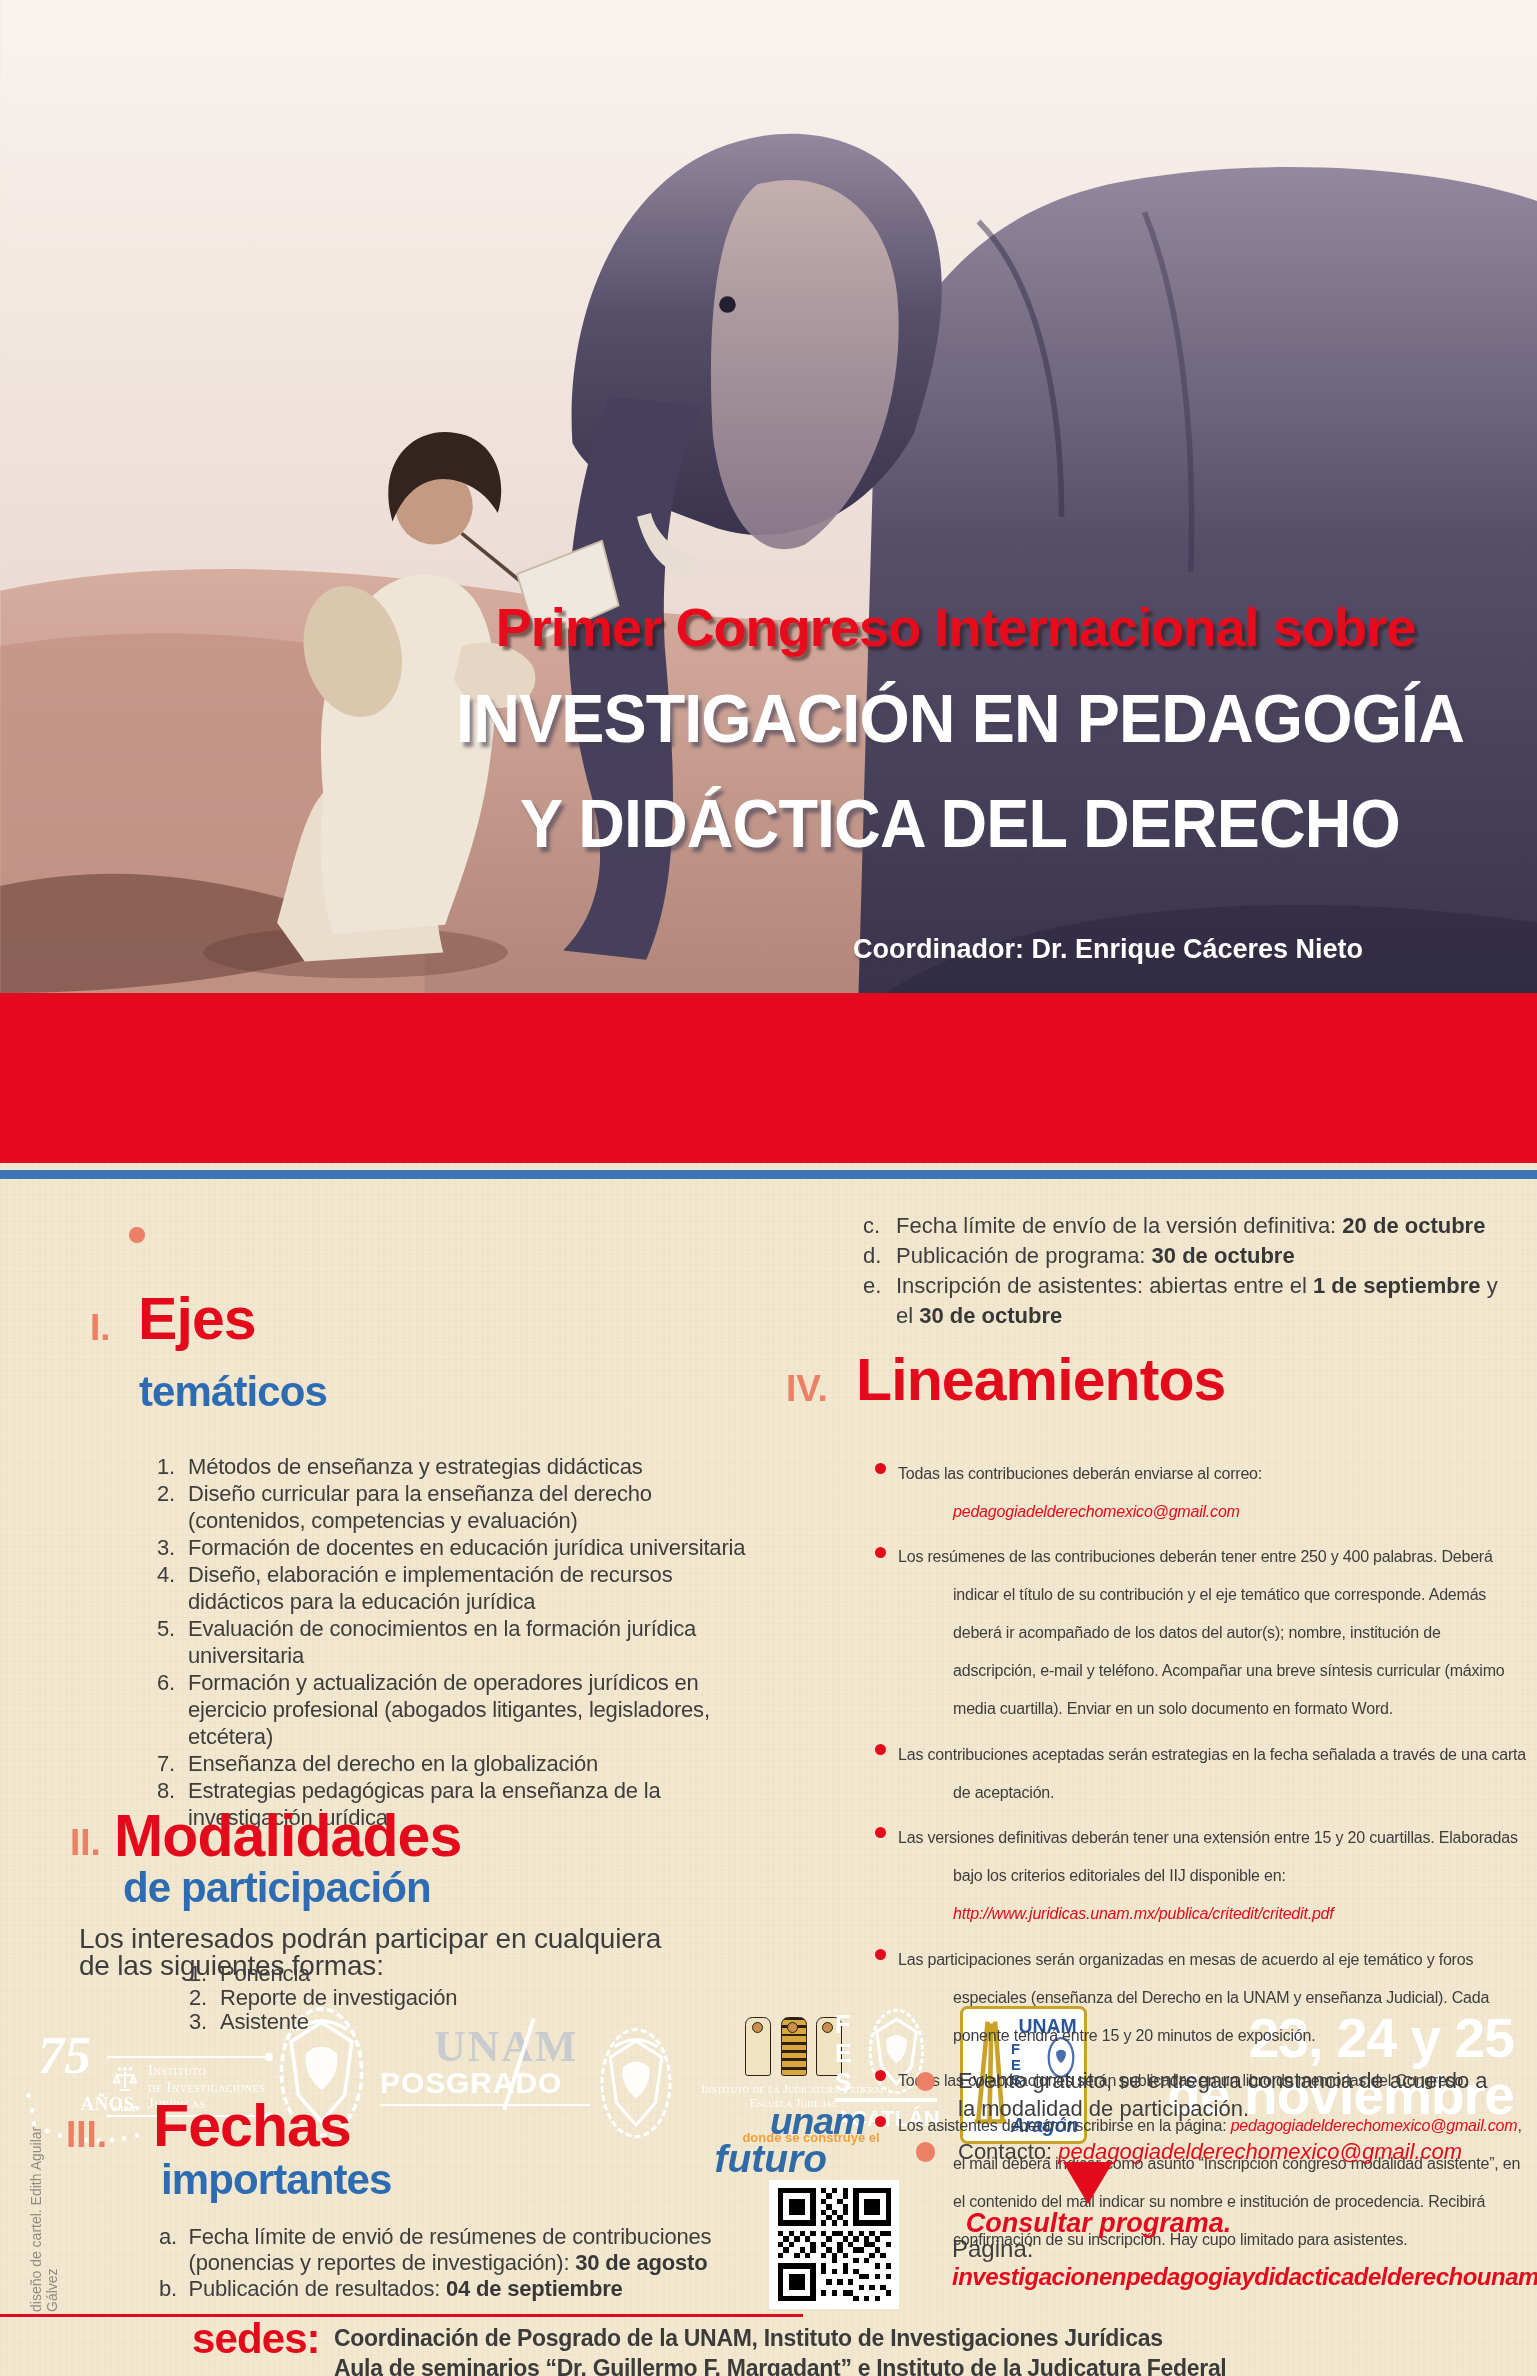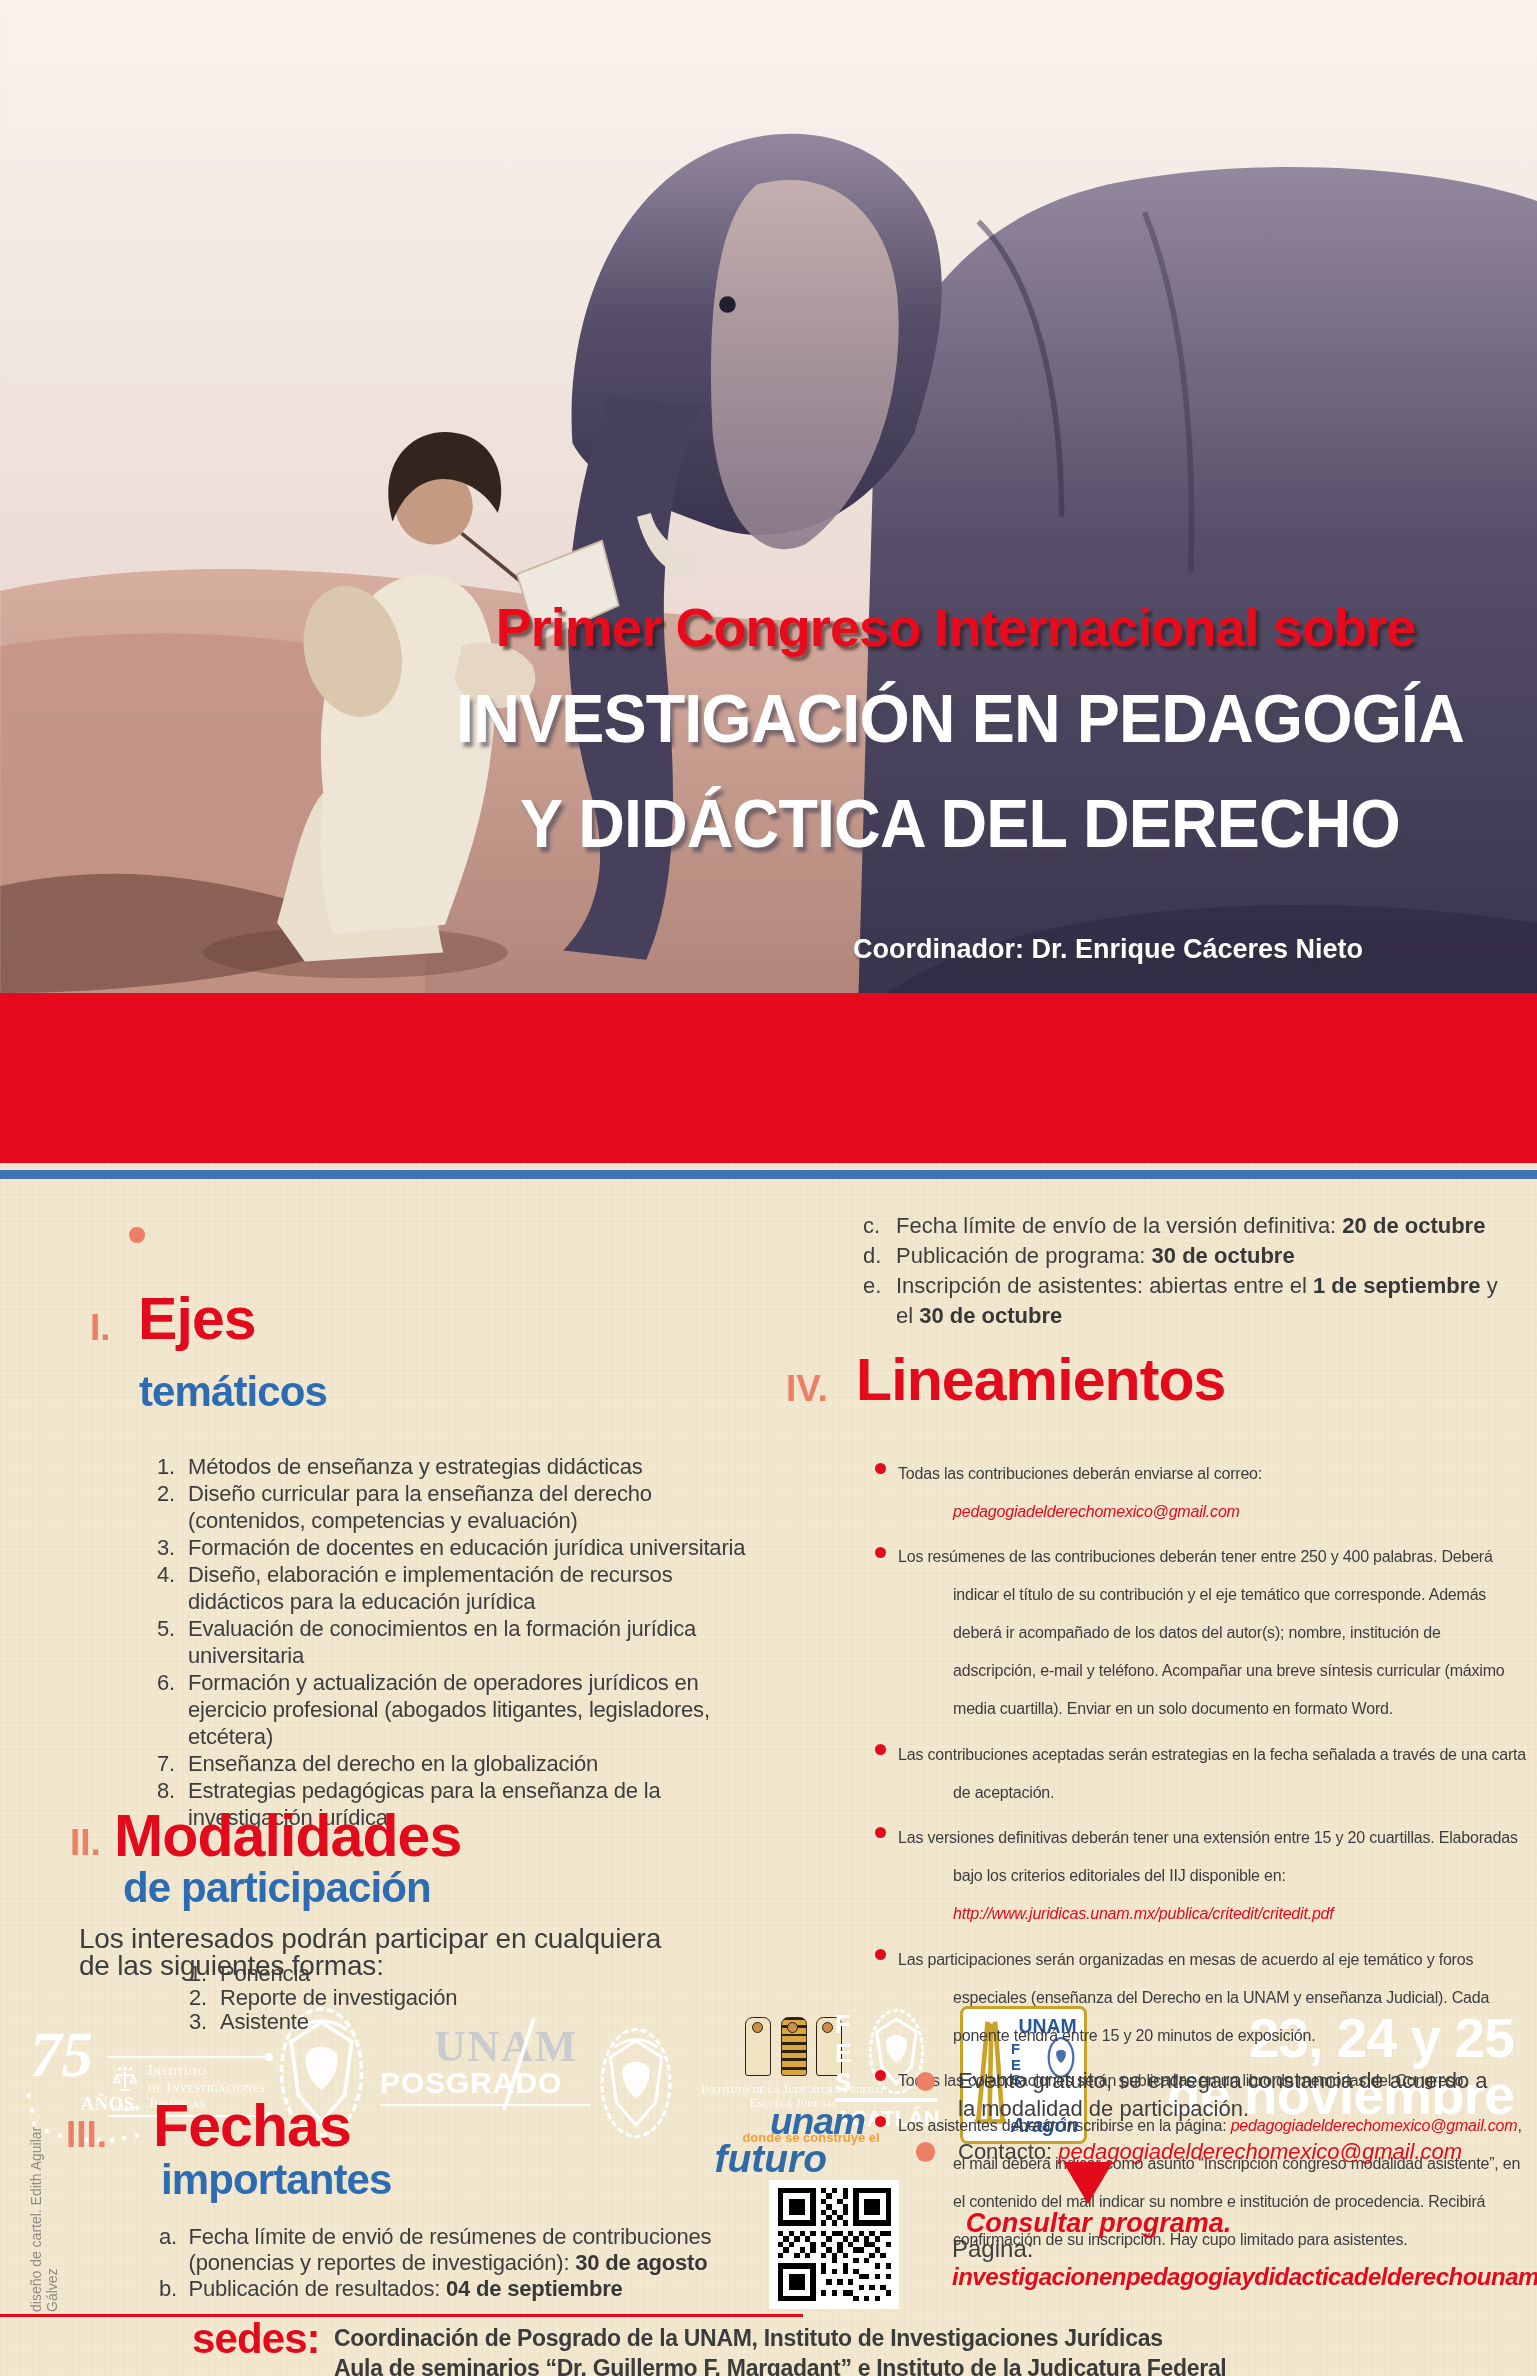--- a/index.html
+++ b/index.html
@@ -18,22 +18,22 @@
   .bigtitle{position:absolute;left:397px;width:1126px;text-align:center;color:#fff;
             font-size:68px;font-weight:bold;letter-spacing:-0.9px;
             text-shadow:3.7px 4.6px 3.7px rgba(70,65,85,.6);transform:scaleX(.95);}
   .t1{top:679px;} .t2{top:784px;}
   .coordinator{position:absolute;left:831px;top:934px;width:554px;text-align:center;
                color:#fff;font-size:27px;font-weight:bold;text-shadow:1.8px 2.8px 2.8px rgba(60,50,60,.6);}
   
   .banner{position:absolute;left:0;top:993px;width:1538px;height:170px;background:#e60a1e;color:#fff;}
   .bluebar{position:absolute;left:0;top:1170px;width:1538px;height:9.2px;background:#3f74b4;}
   .iij{position:absolute;left:26px;top:1019px;width:249px;height:129px;}
-  .iij-75{position:absolute;left:4px;top:5.5px;font-family:"Liberation Serif",serif;font-style:italic;
-          font-weight:bold;font-size:63px;line-height:74px;color:#fff;}
+  .iij-75{position:absolute;left:12px;top:5.5px;font-family:"Liberation Serif",serif;font-style:italic;
+          font-weight:bold;font-size:53px;line-height:74px;color:#fff;}
   .iij-anos{position:absolute;left:55px;top:76px;font-family:"Liberation Serif",serif;
             font-variant:small-caps;font-weight:bold;font-size:25px;color:#fff;letter-spacing:0.9px;}
   .iij-dots{position:absolute;left:5.5px;top:109px;width:4.6px;height:4.6px;border-radius:50%;background:#fff;
             box-shadow:13px 7.4px 0 #fff,26px 12px 0 #fff,39px 14.8px 0 #fff,52px 16.6px 0 #fff,65px 17.5px 0 #fff,
                        78px 16.6px 0 #fff,90px 14.8px 0 #fff,103px 12px 0 #fff,-1.8px -13px 0 #fff,-5.5px -28px 0 #fff;}
   .iij-sep{position:absolute;left:81px;height:1.8px;width:162px;background:#fff;}
   .iij-sep:after{content:"";position:absolute;right:-3.7px;top:-2.8px;width:7.4px;height:7.4px;border-radius:50%;background:#fff;}
   .iij-mini{position:absolute;left:85px;top:54px;width:28px;height:46px;text-align:center;}
   .iij-mini .unamword{font-size:9.2px;font-weight:bold;letter-spacing:0.5px;color:#fff;line-height:9.2px;}
   .iij-text{position:absolute;left:122px;top:50px;font-family:"Liberation Serif",serif;

